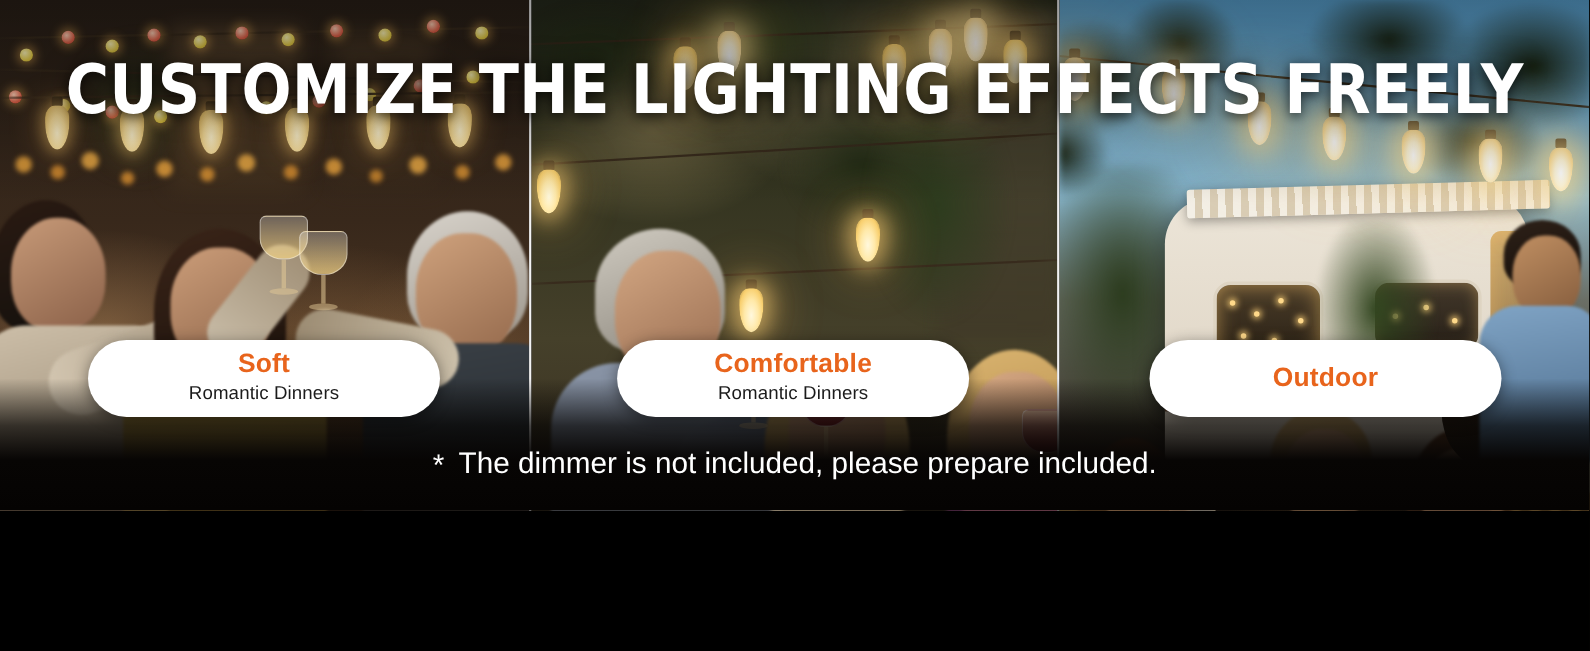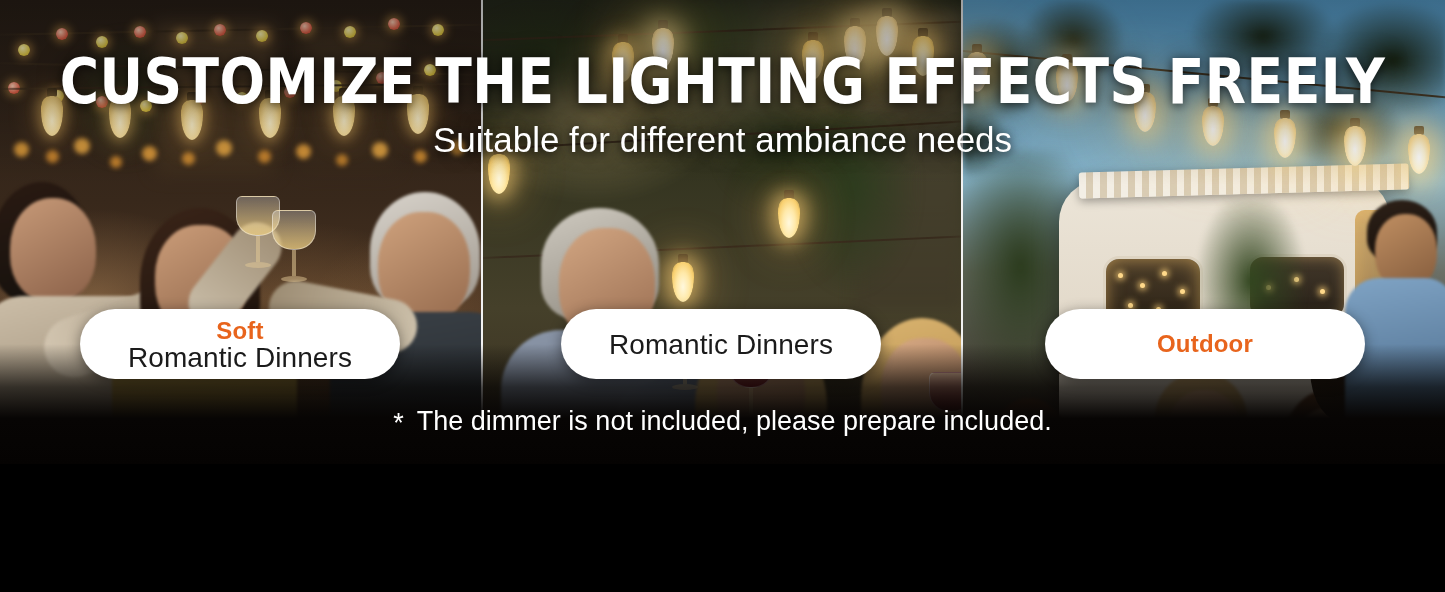--- a/index.html
+++ b/index.html
@@ -345,21 +345,21 @@
     margin-top:43px;
   }
   .pill-1 { left:80px; }
   .pill-2 { left:561px; }
   .pill-3 { left:1045px; }
   .pill-title {
     color:#E8641C; font-size:24px; font-weight:bold; line-height:26px;
     letter-spacing:.2px;
   }
   .pill-sub {
-    color:#1b1b1b; font-size:28px; font-weight:400; line-height:27px;
+    color:#1b1b1b; font-size:17px; font-weight:400; line-height:27px;
     letter-spacing:.1px;
   }
 </style>
 </head>
 <body>
 
 <div class="banner">
 
   <div class="panels">
 
@@ -639,27 +639,27 @@
       <div class="campfire"></div>
       <div class="ground-r"></div>
     </div>
 
   </div>
 
   <div class="top-scrim"></div>
   <div class="bottom-scrim"></div>
 
   <div class="headline">CUSTOMIZE THE LIGHTING EFFECTS FREELY</div>
-  <div class="subhead">Suitable for different ambiance needs</div>
 
   <div class="pill pill-1">
     <span class="pill-title">Soft</span>
     <span class="pill-sub">Romantic Dinners</span>
   </div>
   <div class="pill pill-2">
+    <span class="pill-title">Comfortable</span>
     <span class="pill-sub">Romantic Dinners</span>
   </div>
   <div class="pill pill-3">
     <span class="pill-title">Outdoor</span>
   </div>
 
   <div class="footnote">
     <span class="star">*</span><span>The dimmer is not included, please prepare included.</span>
   </div>
 

